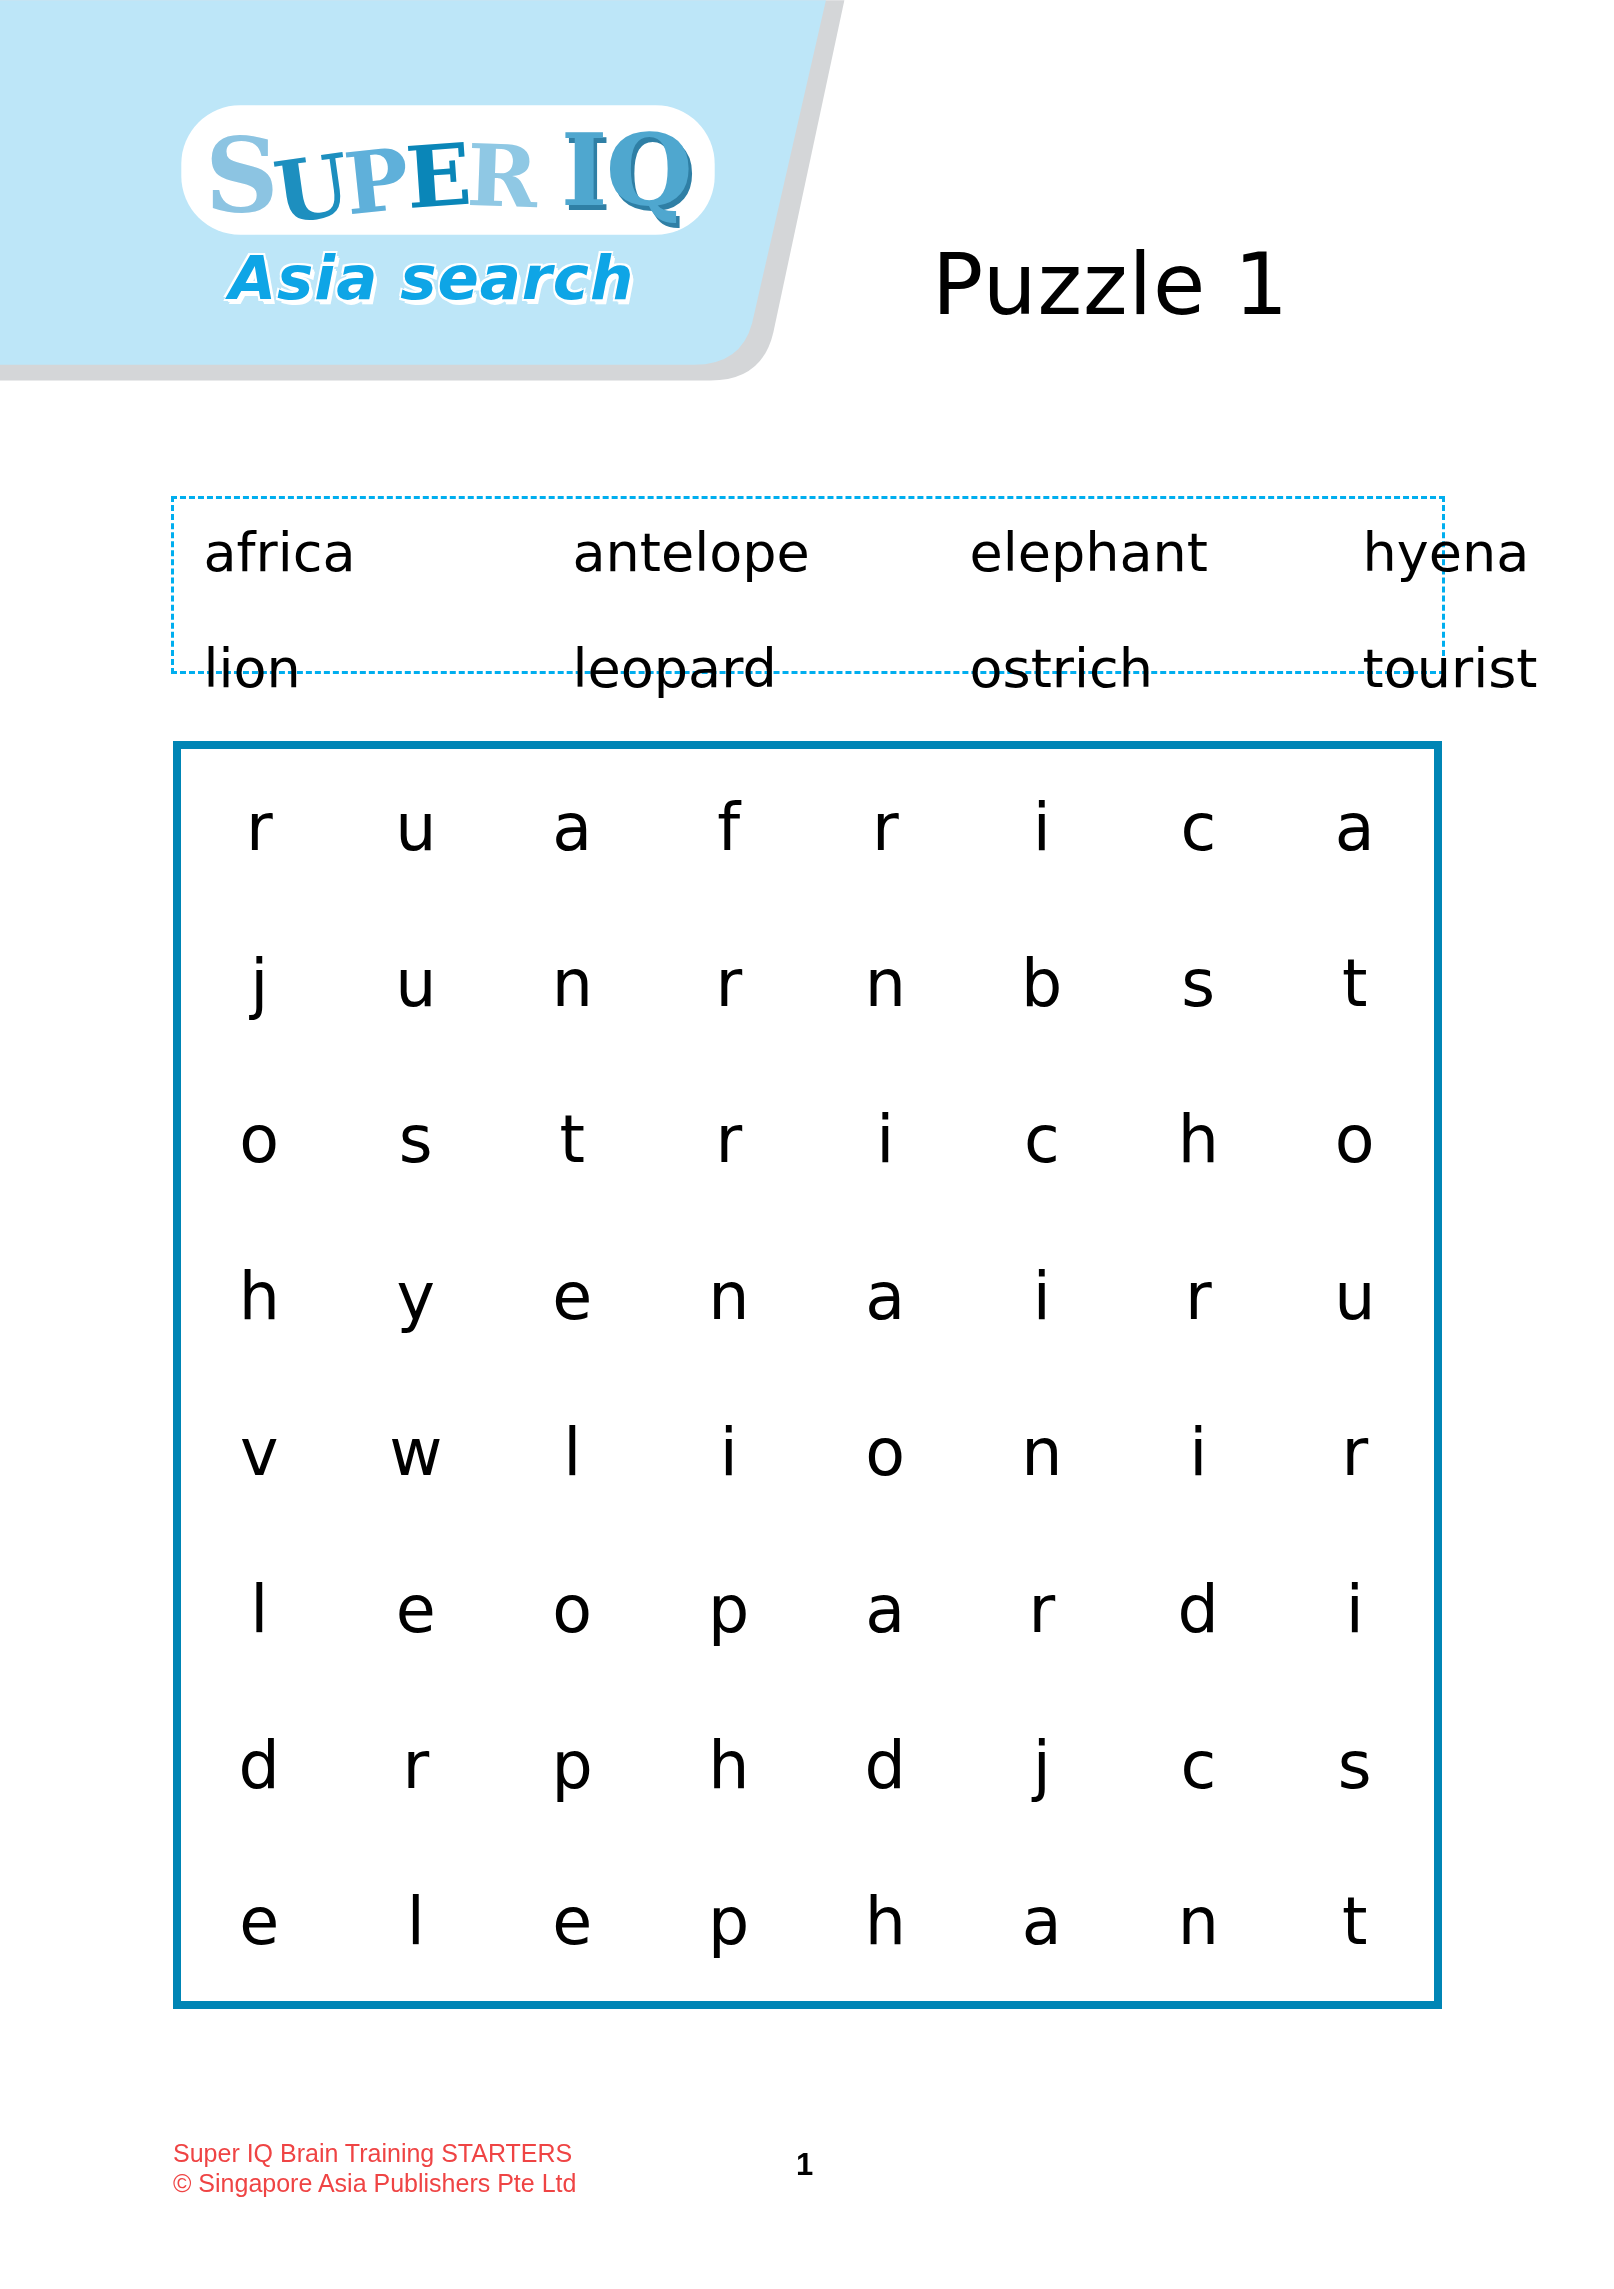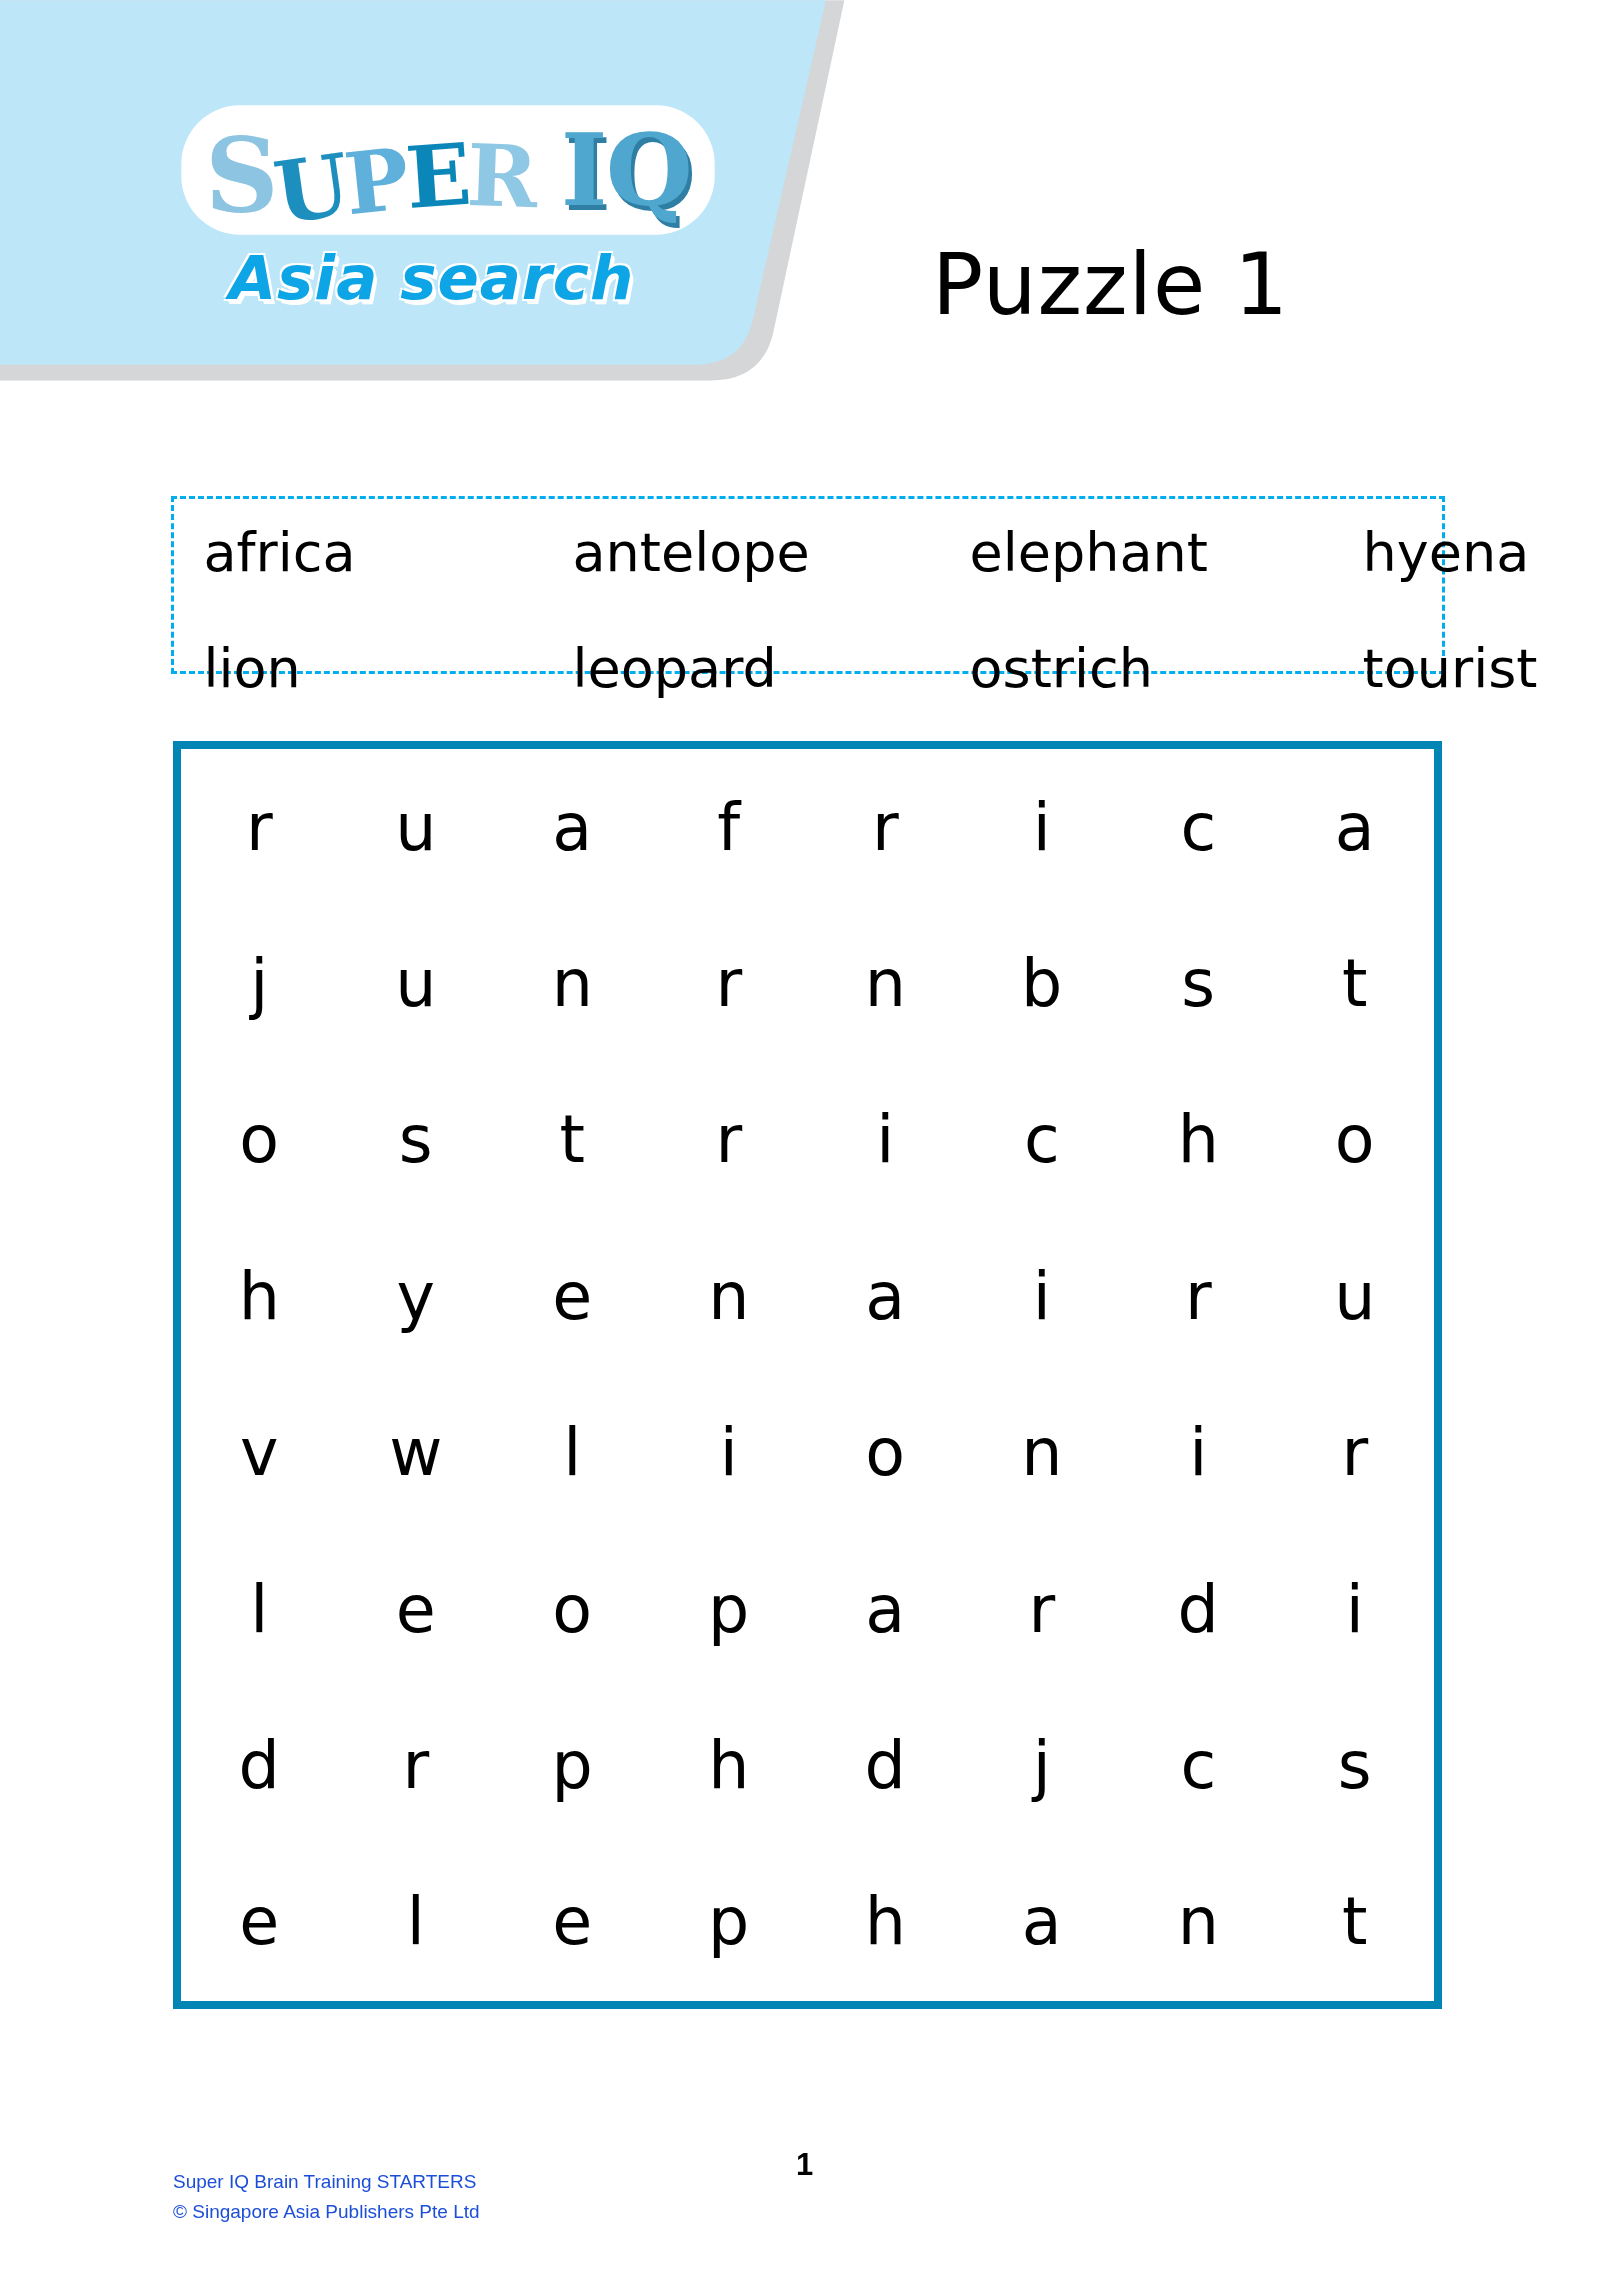--- a/index.html
+++ b/index.html
@@ -125,24 +125,23 @@
       font-size: 65px;
       color: #000;
       line-height: 1;
     }
 
     
     .footer-text {
       position: absolute;
       left: 173px; top: 2139px;
       font-family: "Liberation Sans", sans-serif;
-      font-size: 19px;
+      font-size: 25px;
       line-height: 29.5px;
-      color: #1d4ed8;
-      margin-top: 28px;
+      color: #ef4444;
     }
     .page-number {
       position: absolute;
       left: 796px; top: 2147px;
       font-family: "Liberation Sans", sans-serif;
       font-weight: bold;
       font-size: 31px;
       color: #000;
     }
   </style>

